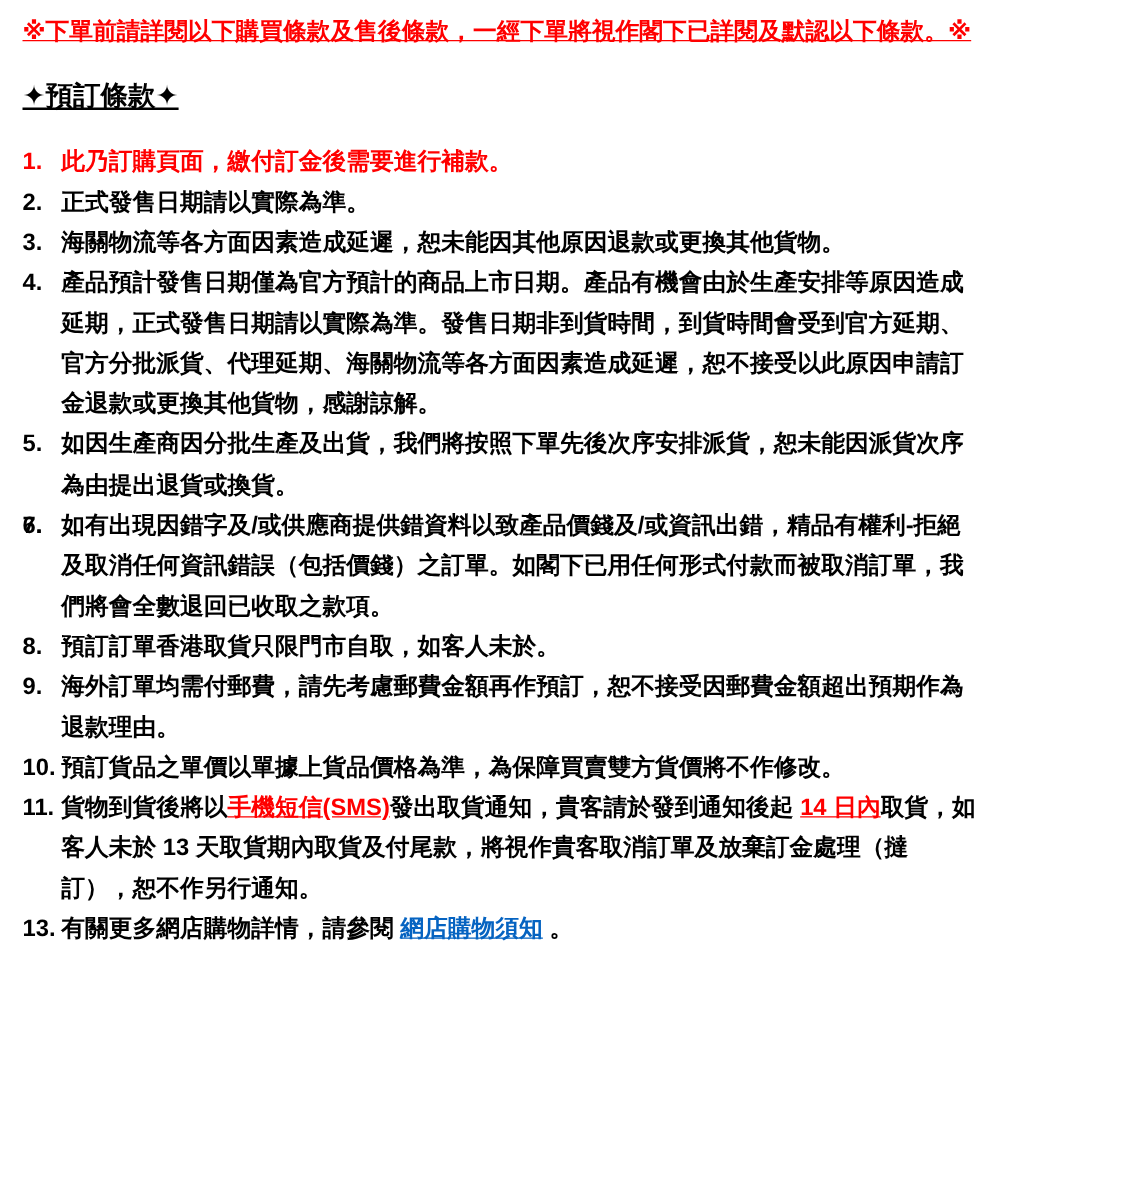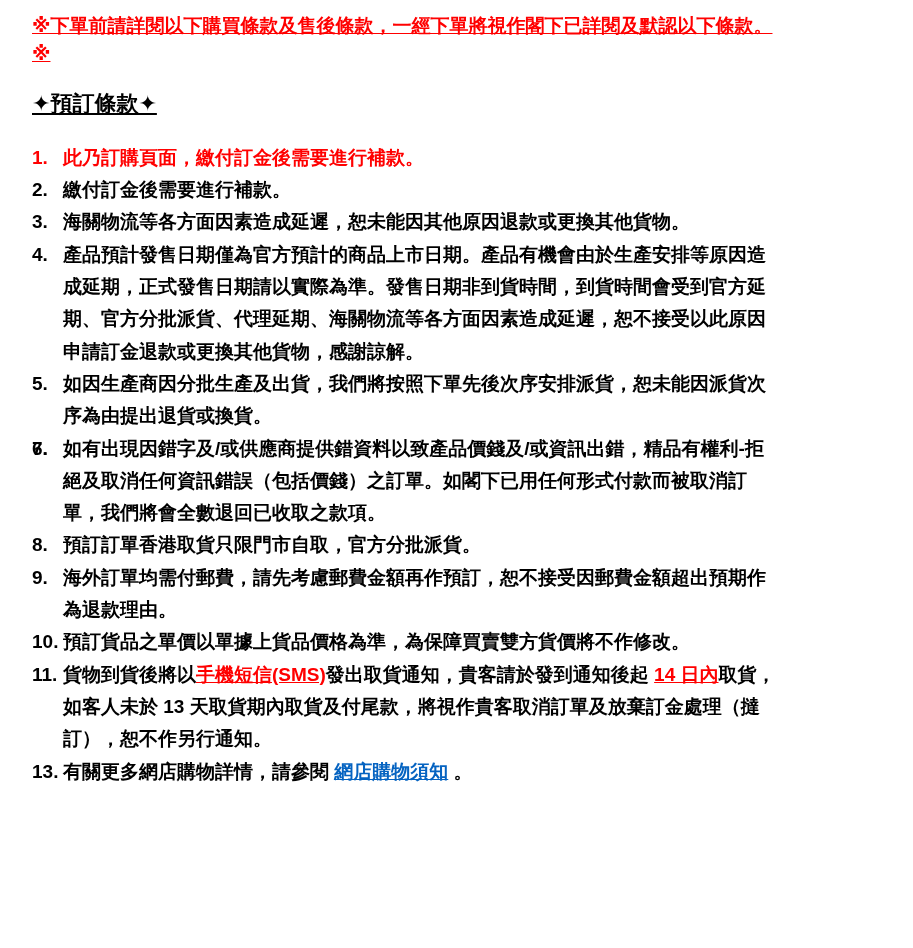--- a/index.html
+++ b/index.html
@@ -12,21 +12,21 @@
   html,body{margin:0;padding:0;background:var(--page-bg);}
   body{
     font-family:"Liberation Sans","DejaVu Sans",sans-serif;
     font-weight:bold;
     color:var(--text-black);
   }
   .page{
     width:796px;
     min-height:948px;
     background:var(--page-bg);
-    padding:12px 14px 18px 32px;
+    padding:12px 14px 18px 18px;
   }
   .notice{
     margin:0 0 22px 0;
     font-size:19px;
     line-height:1.45;
     font-weight:bold;
     color:var(--accent-red);
     text-decoration:underline;
   }
   .section-title{
@@ -79,21 +79,21 @@
 
   <ol class="terms-list">
 
     <li class="term-item red-item">
       <span class="term-num">1.</span>
       <span class="term-text">此乃訂購頁面，繳付訂金後需要進行補款。</span>
     </li>
 
     <li class="term-item">
       <span class="term-num">2.</span>
-      <span class="term-text">繳付訂金後需要進行補款。</span>
+      <span class="term-text">正式發售日期請以實際為準。</span>
     </li>
 
     <li class="term-item">
       <span class="term-num">3.</span>
       <span class="term-text">海關物流等各方面因素造成延遲，恕未能因其他原因退款或更換其他貨物。</span>
     </li>
 
     <li class="term-item">
       <span class="term-num">4.</span>
       <span class="term-text">產品預計發售日期僅為官方預計的商品上市日期。產品有機會由於生產安排等原因造成延期，正式發售日期請以實際為準。發售日期非到貨時間，到貨時間會受到官方延期、官方分批派貨、代理延期、海關物流等各方面因素造成延遲，恕不接受以此原因申請訂金退款或更換其他貨物，感謝諒解。</span>
@@ -108,21 +108,21 @@
       <span class="term-num">6.</span>
     </li>
 
     <li class="term-item">
       <span class="term-num">7.</span>
       <span class="term-text">如有出現因錯字及/或供應商提供錯資料以致產品價錢及/或資訊出錯，精品有權利-拒絕及取消任何資訊錯誤（包括價錢）之訂單。如閣下已用任何形式付款而被取消訂單，我們將會全數退回已收取之款項。</span>
     </li>
 
     <li class="term-item">
       <span class="term-num">8.</span>
-      <span class="term-text">預訂訂單香港取貨只限門市自取，官方分批派貨。</span>
+      <span class="term-text">預訂訂單香港取貨只限門市自取，如客人未於。</span>
     </li>
 
     <li class="term-item">
       <span class="term-num">9.</span>
       <span class="term-text">海外訂單均需付郵費，請先考慮郵費金額再作預訂，恕不接受因郵費金額超出預期作為退款理由。</span>
     </li>
 
     <li class="term-item">
       <span class="term-num">10.</span>
       <span class="term-text">預訂貨品之單價以單據上貨品價格為準，為保障買賣雙方貨價將不作修改。</span>

